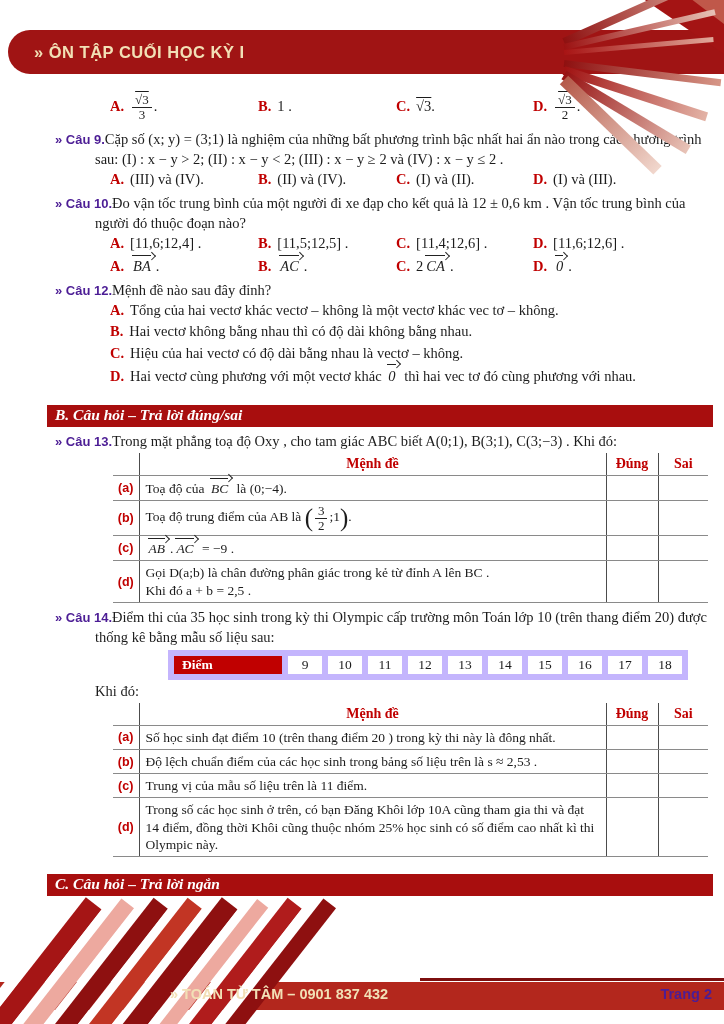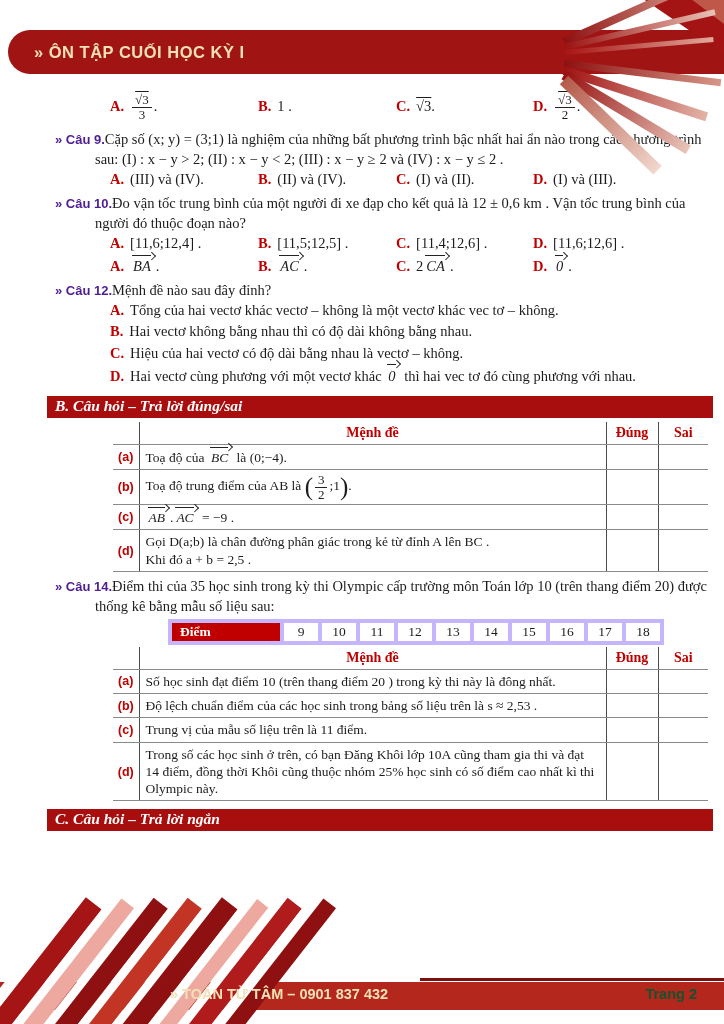--- a/index.html
+++ b/index.html
@@ -38,46 +38,46 @@
         line-height:1.05;font-size:13px;margin:0 2px;}
   .fnum{border-bottom:1.2px solid #222;padding:0 3px;}
   .sq{text-decoration:overline;}
   .vec{position:relative;display:inline-block;font-style:italic;margin:0 3px 0 2px;padding:1px 2px 0 1px;}
   .vec::before{content:"";position:absolute;top:-1px;left:0;right:2px;border-top:1.3px solid #222;}
   .vec::after{content:"";position:absolute;top:-3.6px;right:-1.5px;width:4.5px;height:4.5px;
               border-top:1.3px solid #222;border-right:1.3px solid #222;transform:rotate(45deg);}
   .bigp{font-size:25px;line-height:.9;vertical-align:middle;font-weight:400;}
 
   
-  .secbar{margin:8px 0 4px 47px;width:666px;background:#a80e0e;color:#fff;
+  .secbar{margin:17px 0 4px 47px;width:666px;background:#a80e0e;color:#fff;
           font-style:italic;font-weight:bold;font-size:15.5px;padding:1px 0 3px 8px;box-sizing:border-box;}
 
   
   table.ts{border-collapse:collapse;margin:2px 0 4px 113px;table-layout:fixed;width:595px;
            font-size:13.5px;line-height:1.28;}
   .ts col.cl{width:26px;}.ts col.cm{width:467px;}.ts col.cd{width:52px;}.ts col.cs{width:50px;}
   .ts th{color:#c00000;font-weight:bold;font-size:14px;padding:2px 4px;border-bottom:1px solid #8a8a8a;margin-top:20px;}
   .ts td{padding:3px 6px;vertical-align:middle;border-bottom:1px solid #8a8a8a;}
   .ts .b1{border-right:1px solid #4c4c4c;}
   .ts .lbl{color:#c00000;font-weight:bold;text-align:center;padding:3px 0;font-size:12.5px;
            font-family:"Liberation Sans",sans-serif;}
 
   
   table.dt{border-collapse:collapse;margin:3px 0 2px 168px;font-size:13.5px;}
-  .dt td{border:4px solid #c4b5fd;text-align:center;width:34px;padding:1px 0;}
+  .dt td{border:6px solid #c4b5fd;text-align:center;width:34px;padding:1px 0;}
   .dt td.h{background:#c00000;color:#fff;font-weight:bold;text-align:left;
            padding:1px 4px 1px 8px;width:96px;}
   .khido{margin-left:95px;line-height:1.3;}
 
   
   .footer-bar{position:absolute;top:982px;left:0;width:724px;height:28px;background:#b3271d;z-index:1;}
   .footer-topline{position:absolute;top:978px;left:420px;width:304px;height:3px;background:#7d0f0f;z-index:1;}
   .footer-brand{position:absolute;top:986px;left:170px;color:#f2e0b6;
                 font-family:"Liberation Sans",sans-serif;font-weight:bold;font-size:14.5px;z-index:4;}
-  .footer-page{position:absolute;top:986px;right:27px;color:#14532d;
+  .footer-page{position:absolute;top:986px;right:12px;color:#4c1d95;
                font-family:"Liberation Sans",sans-serif;font-weight:bold;font-size:14.5px;z-index:4;}
   .deco-bottom{position:absolute;left:-20px;top:920px;width:360px;height:140px;z-index:2;pointer-events:none;}
   .strip{position:absolute;top:-40px;height:220px;transform:rotate(38deg);}
 </style>
 </head>
 <body>
 
 <div class="page">
 
   <div class="header-bar">
@@ -205,20 +205,21 @@
         <span class="line"><span class="ol">A.</span><span>Tổng của hai vectơ khác vectơ – không là một vectơ khác vec tơ – không.</span></span>
         <span class="line"><span class="ol">B.</span><span>Hai vectơ không bằng nhau thì có độ dài không bằng nhau.</span></span>
         <span class="line"><span class="ol">C.</span><span>Hiệu của hai vectơ có độ dài bằng nhau là vectơ – không.</span></span>
         <span class="line"><span class="ol">D.</span><span>Hai vectơ cùng phương với một vectơ khác</span> <span class="vec">0</span> <span>thì hai vec tơ đó cùng phương với nhau.</span></span>
       </div>
     </div>
 
     <div class="secbar"><span>B. Câu hỏi – Trả lời đúng/sai</span></div>
 
     <div class="qblock">
+      <div class="qtext"><span class="qlabel">» Câu 13.</span><span>Trong mặt phẳng toạ độ Oxy , cho tam giác ABC biết A(0;1), B(3;1), C(3;−3) . Khi đó:</span></div>
       <table class="ts">
         <colgroup>
             <col class="cl">
             <col class="cm">
             <col class="cd">
             <col class="cs">
           </colgroup>
         <tbody>
             <tr>
           <th class="b1"></th>
@@ -269,20 +270,21 @@
               <td>12</td>
               <td>13</td>
               <td>14</td>
               <td>15</td>
               <td>16</td>
               <td>17</td>
               <td>18</td>
         </tr>
       </tbody>
         </table>
+      <div class="khido">Khi đó:</div>
       <table class="ts">
         <colgroup>
             <col class="cl">
             <col class="cm">
             <col class="cd">
             <col class="cs">
           </colgroup>
         <tbody>
             <tr>
           <th class="b1"></th>

